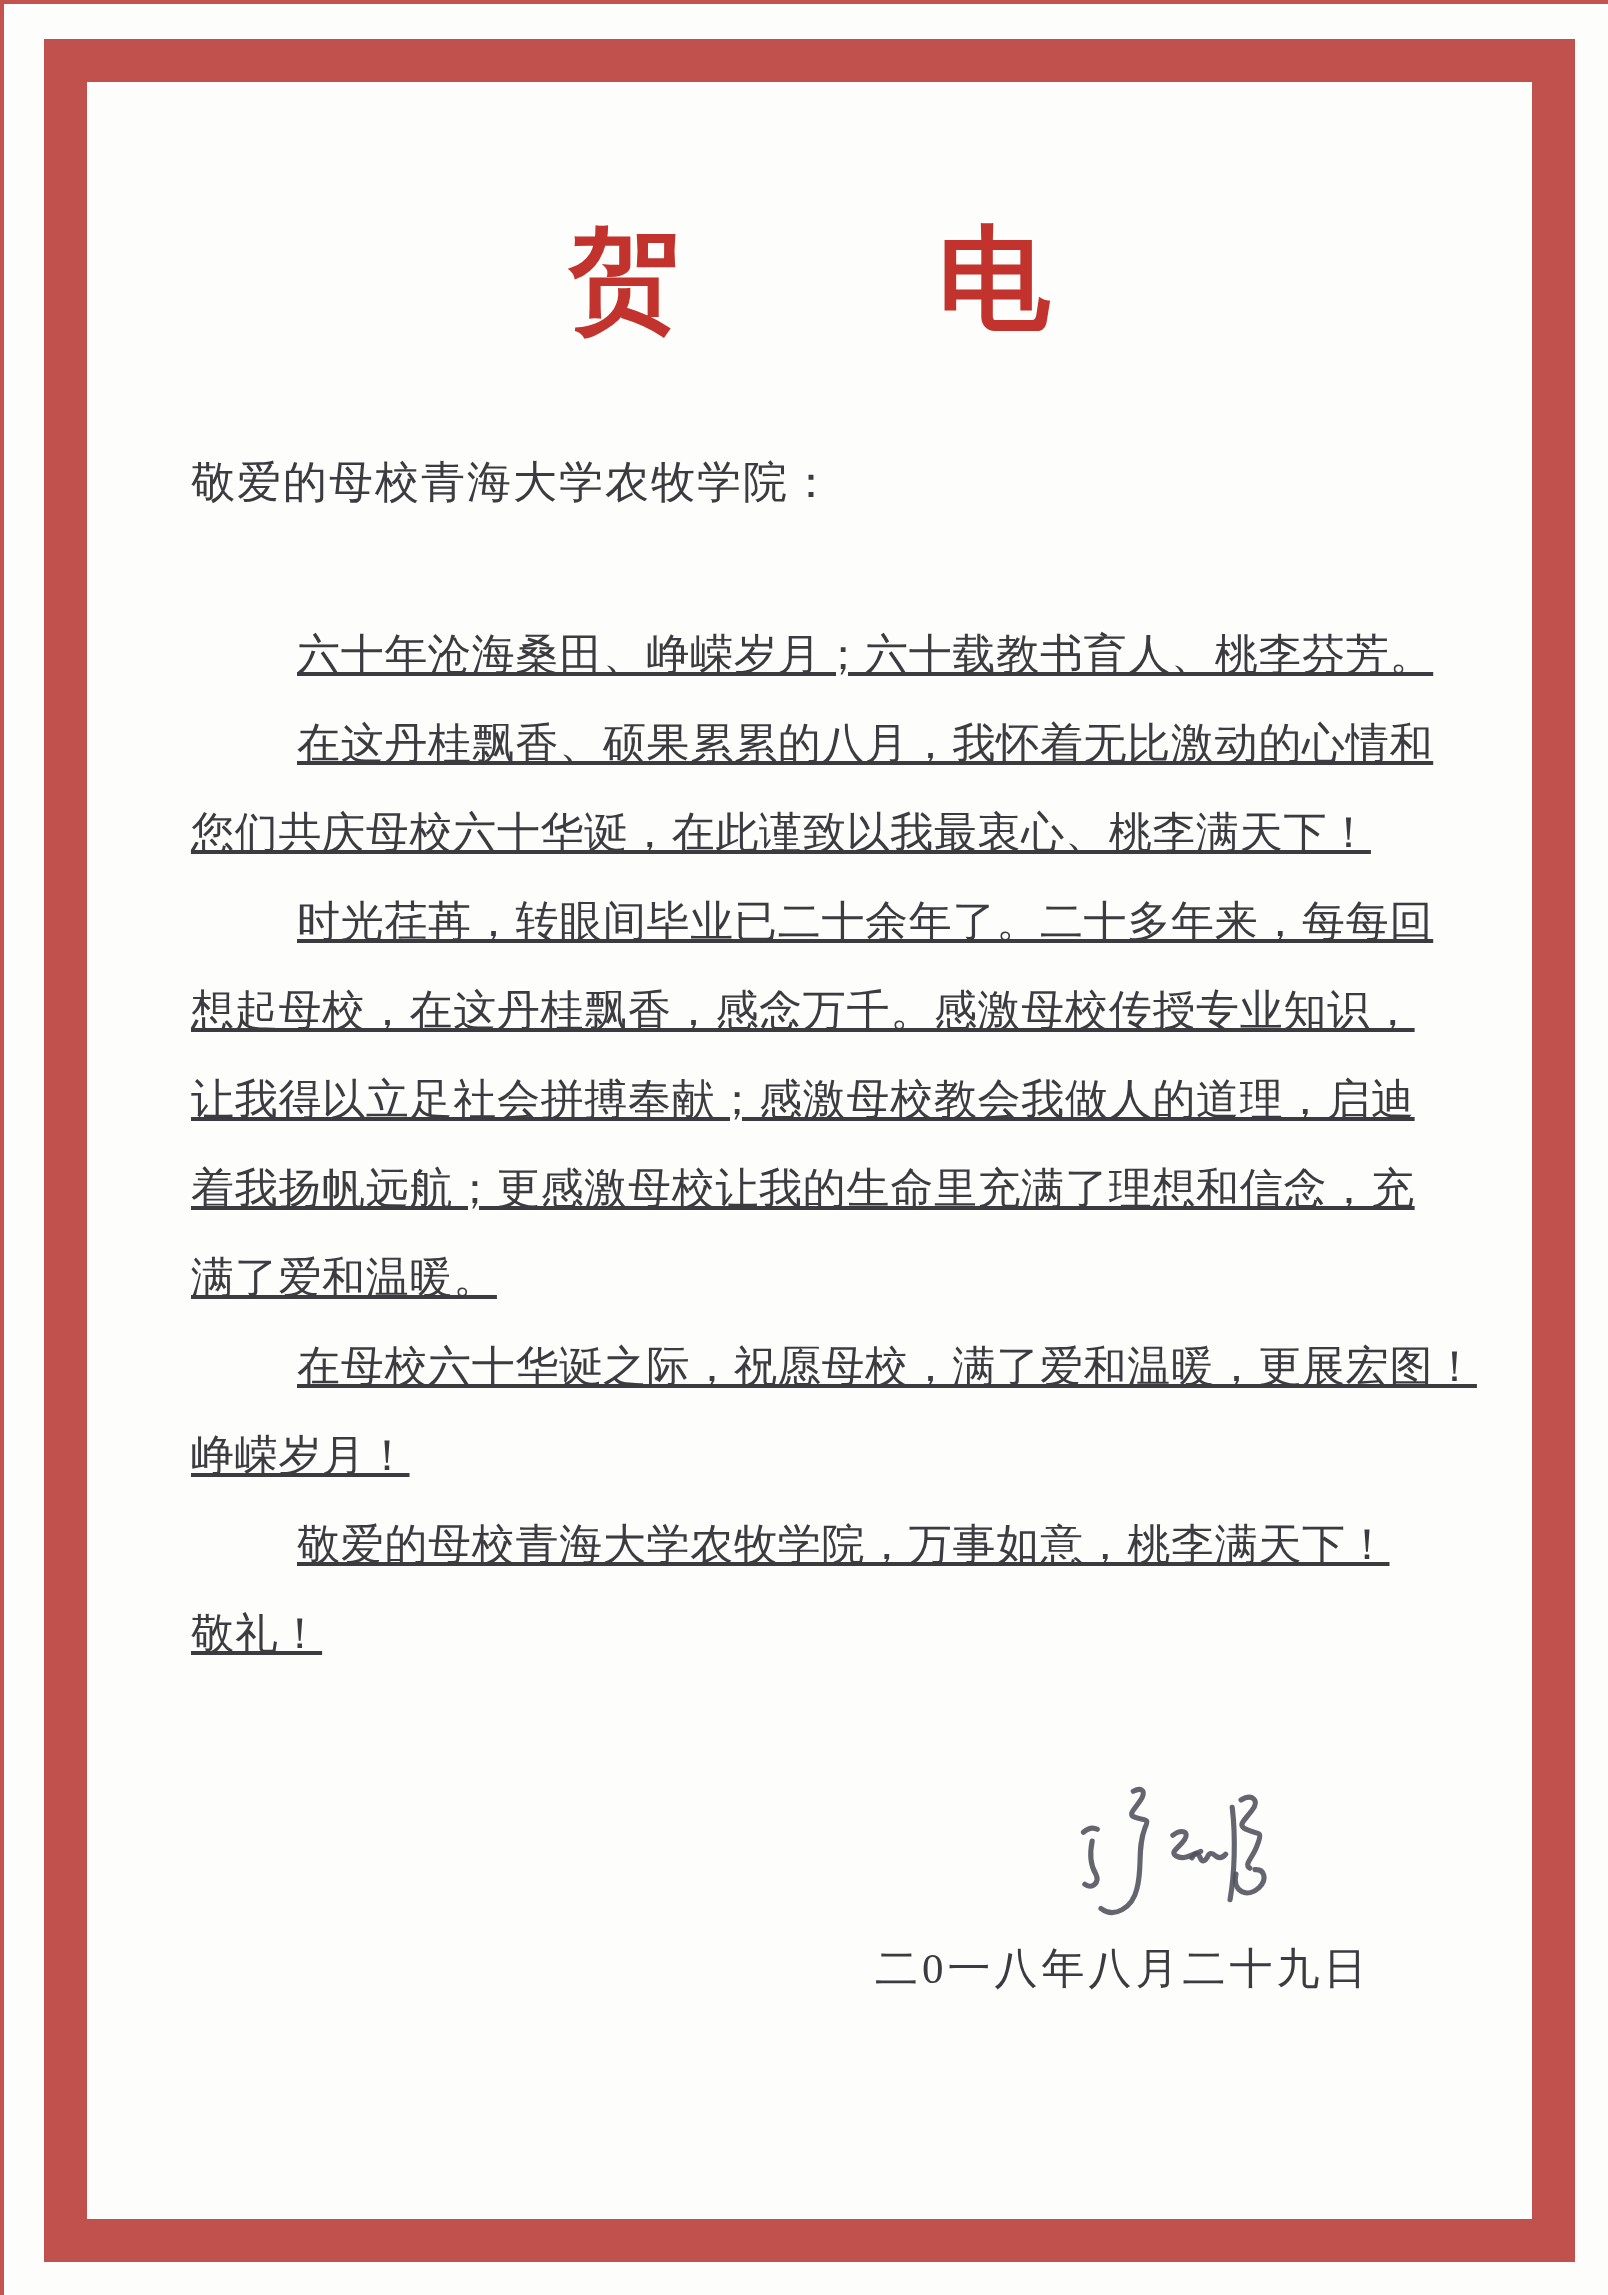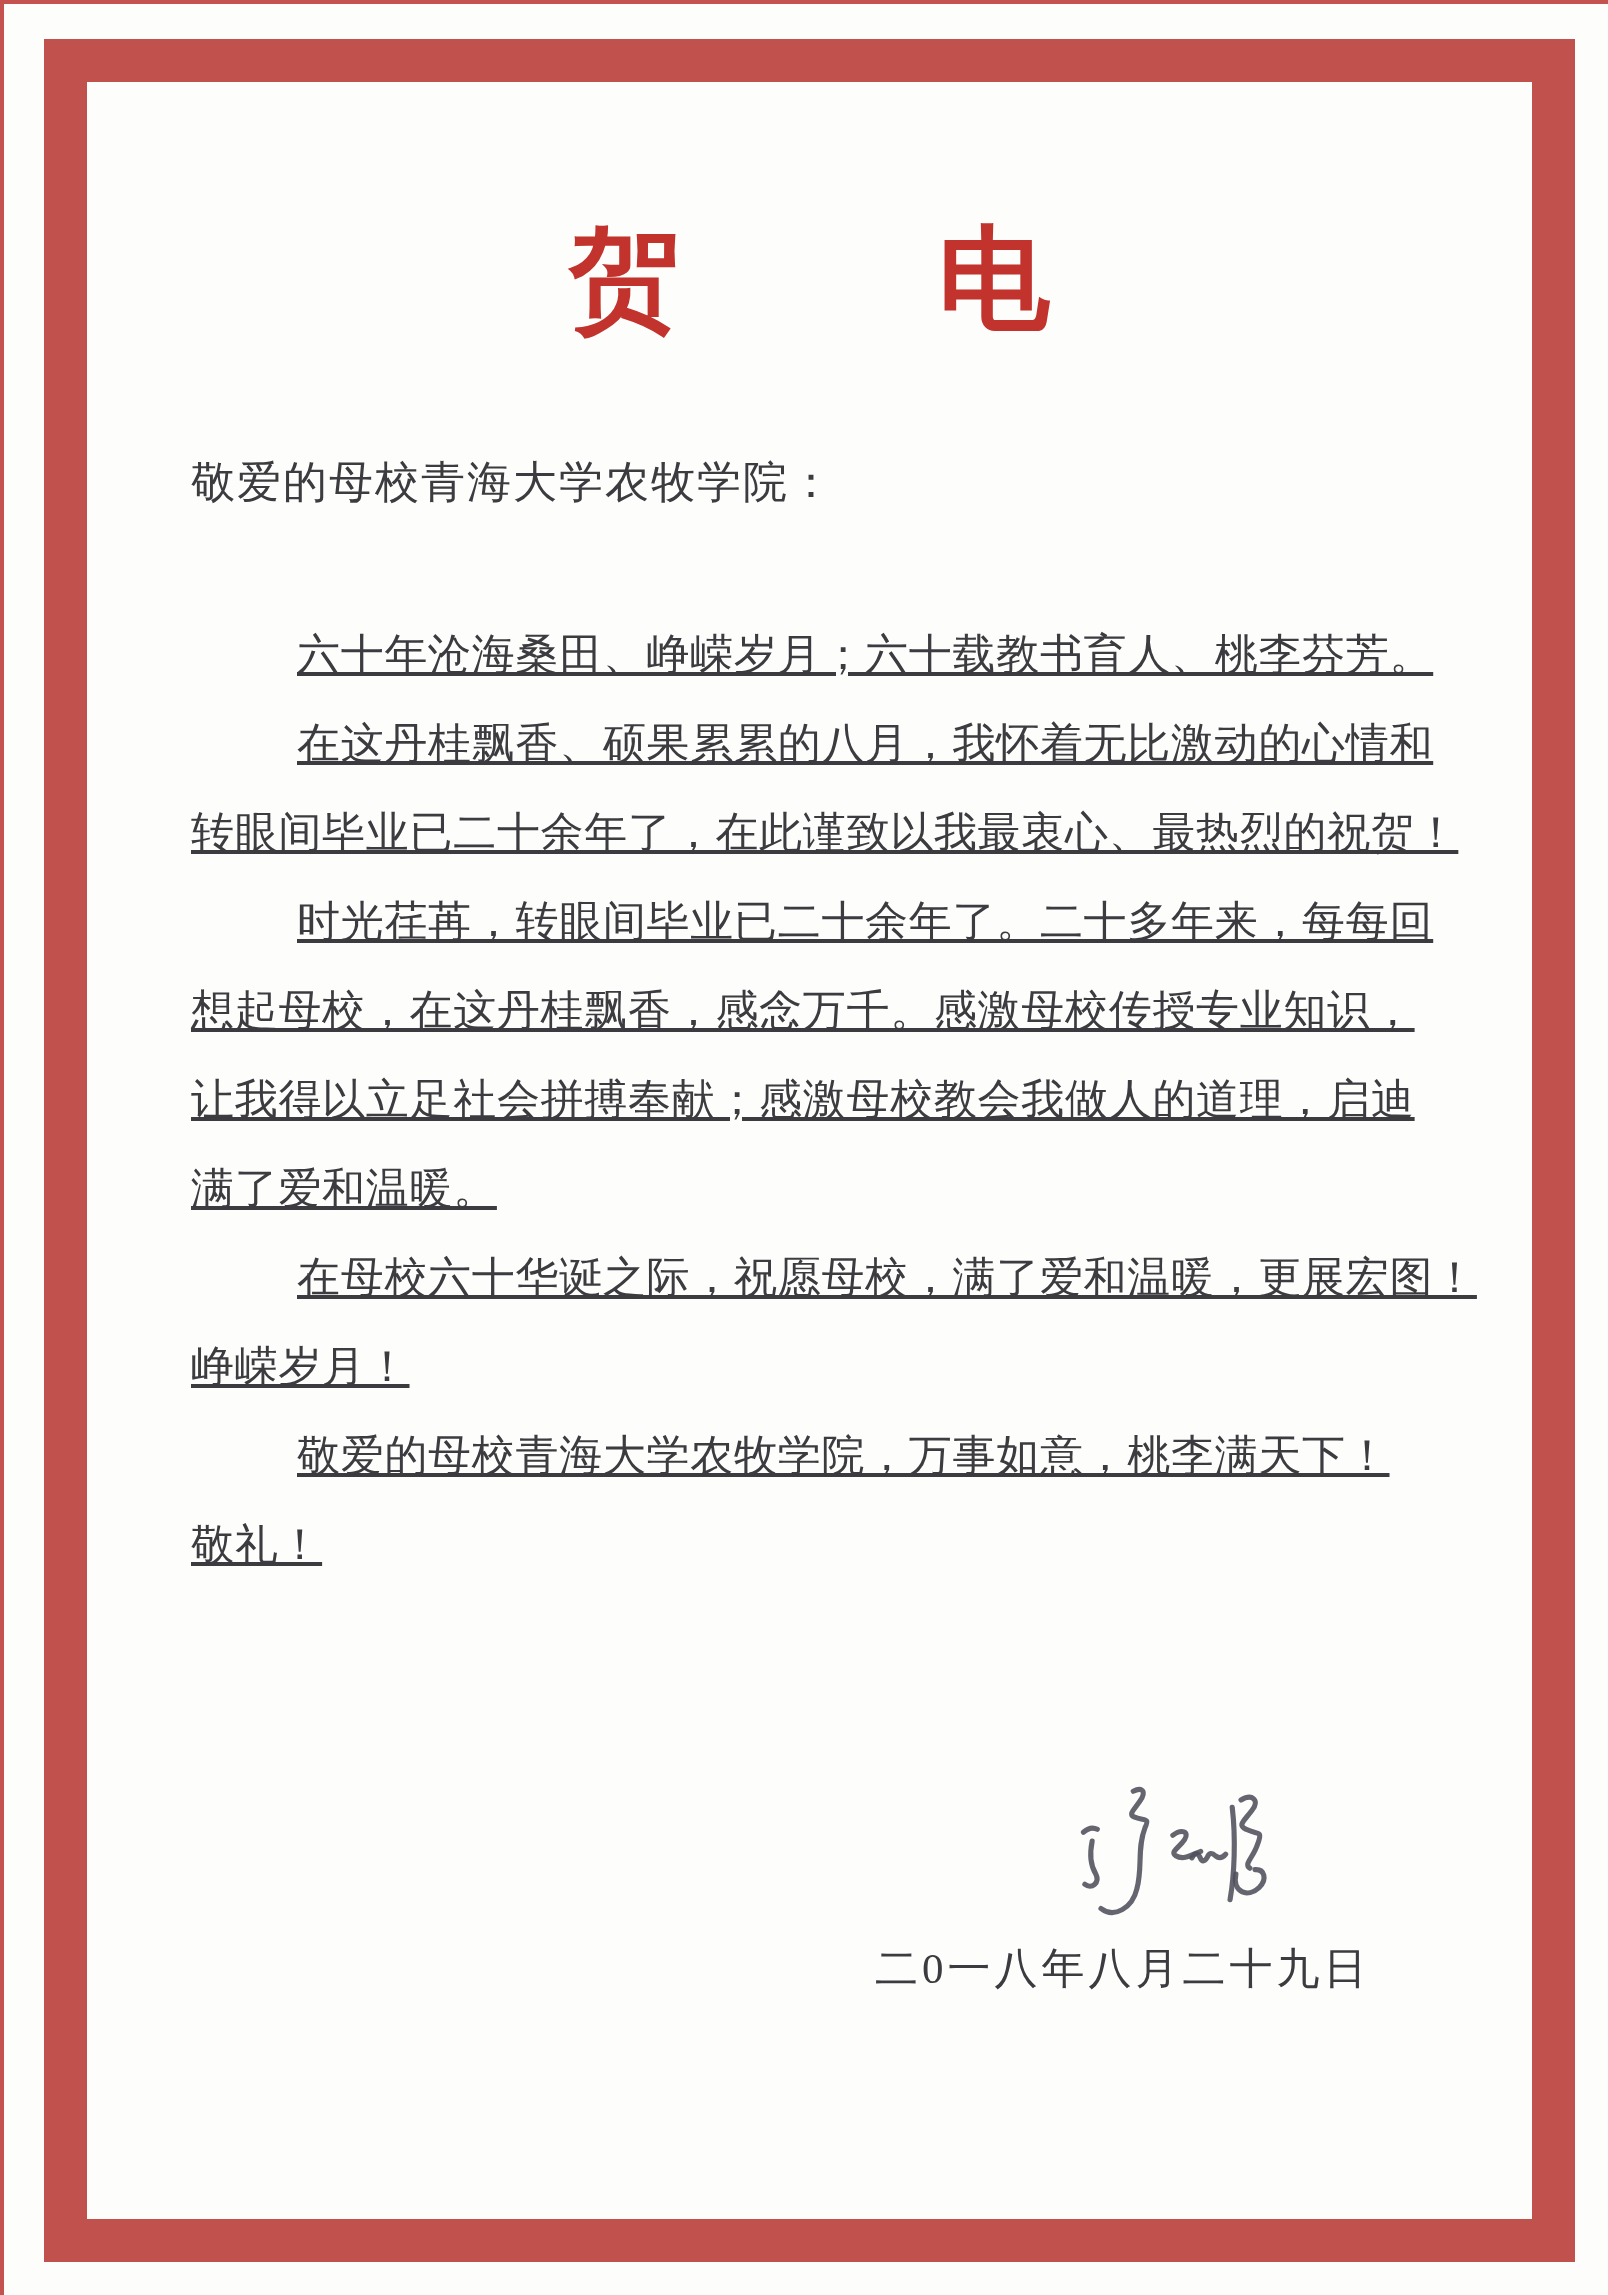--- a/index.html
+++ b/index.html
@@ -66,24 +66,25 @@
       <div class="title">
         <span>贺</span>
         <span>电</span>
       </div>
 
       <div class="salutation">敬爱的母校青海大学农牧学院：</div>
 
       <div class="body-block">
           <div class="line indent">六十年沧海桑田、峥嵘岁月；六十载教书育人、桃李芬芳。</div>
           <div class="line indent">在这丹桂飘香、硕果累累的八月，我怀着无比激动的心情和</div>
-          <div class="line">转眼间毕业已二十余年了，在此谨致以我最衷心、最热烈的祝贺！</div>
+          <div class="line">您们共庆母校六十华诞，在此谨致以我最衷心、桃李满天下！</div>
           <div class="line indent">时光荏苒，转眼间毕业已二十余年了。二十多年来，每每回</div>
           <div class="line">想起母校，在这丹桂飘香，感念万千。感激母校传授专业知识，</div>
           <div class="line">让我得以立足社会拼搏奉献；感激母校教会我做人的道理，启迪</div>
+          <div class="line">着我扬帆远航；更感激母校让我的生命里充满了理想和信念，充</div>
           <div class="line">满了爱和温暖。</div>
           <div class="line indent">在母校六十华诞之际，祝愿母校，满了爱和温暖，更展宏图！</div>
           <div class="line">峥嵘岁月！</div>
           <div class="line indent">敬爱的母校青海大学农牧学院，万事如意，桃李满天下！</div>
           <div class="line">敬礼！</div>
         </div>
 
       <svg class="signature" viewBox="0 0 280 210" aria-hidden="true">
         <path d="M28,74 q10,-9 19,-4"></path>
         <path d="M40,86 C36,106 38,120 45,131 C51,143 39,152 30,145"></path>

